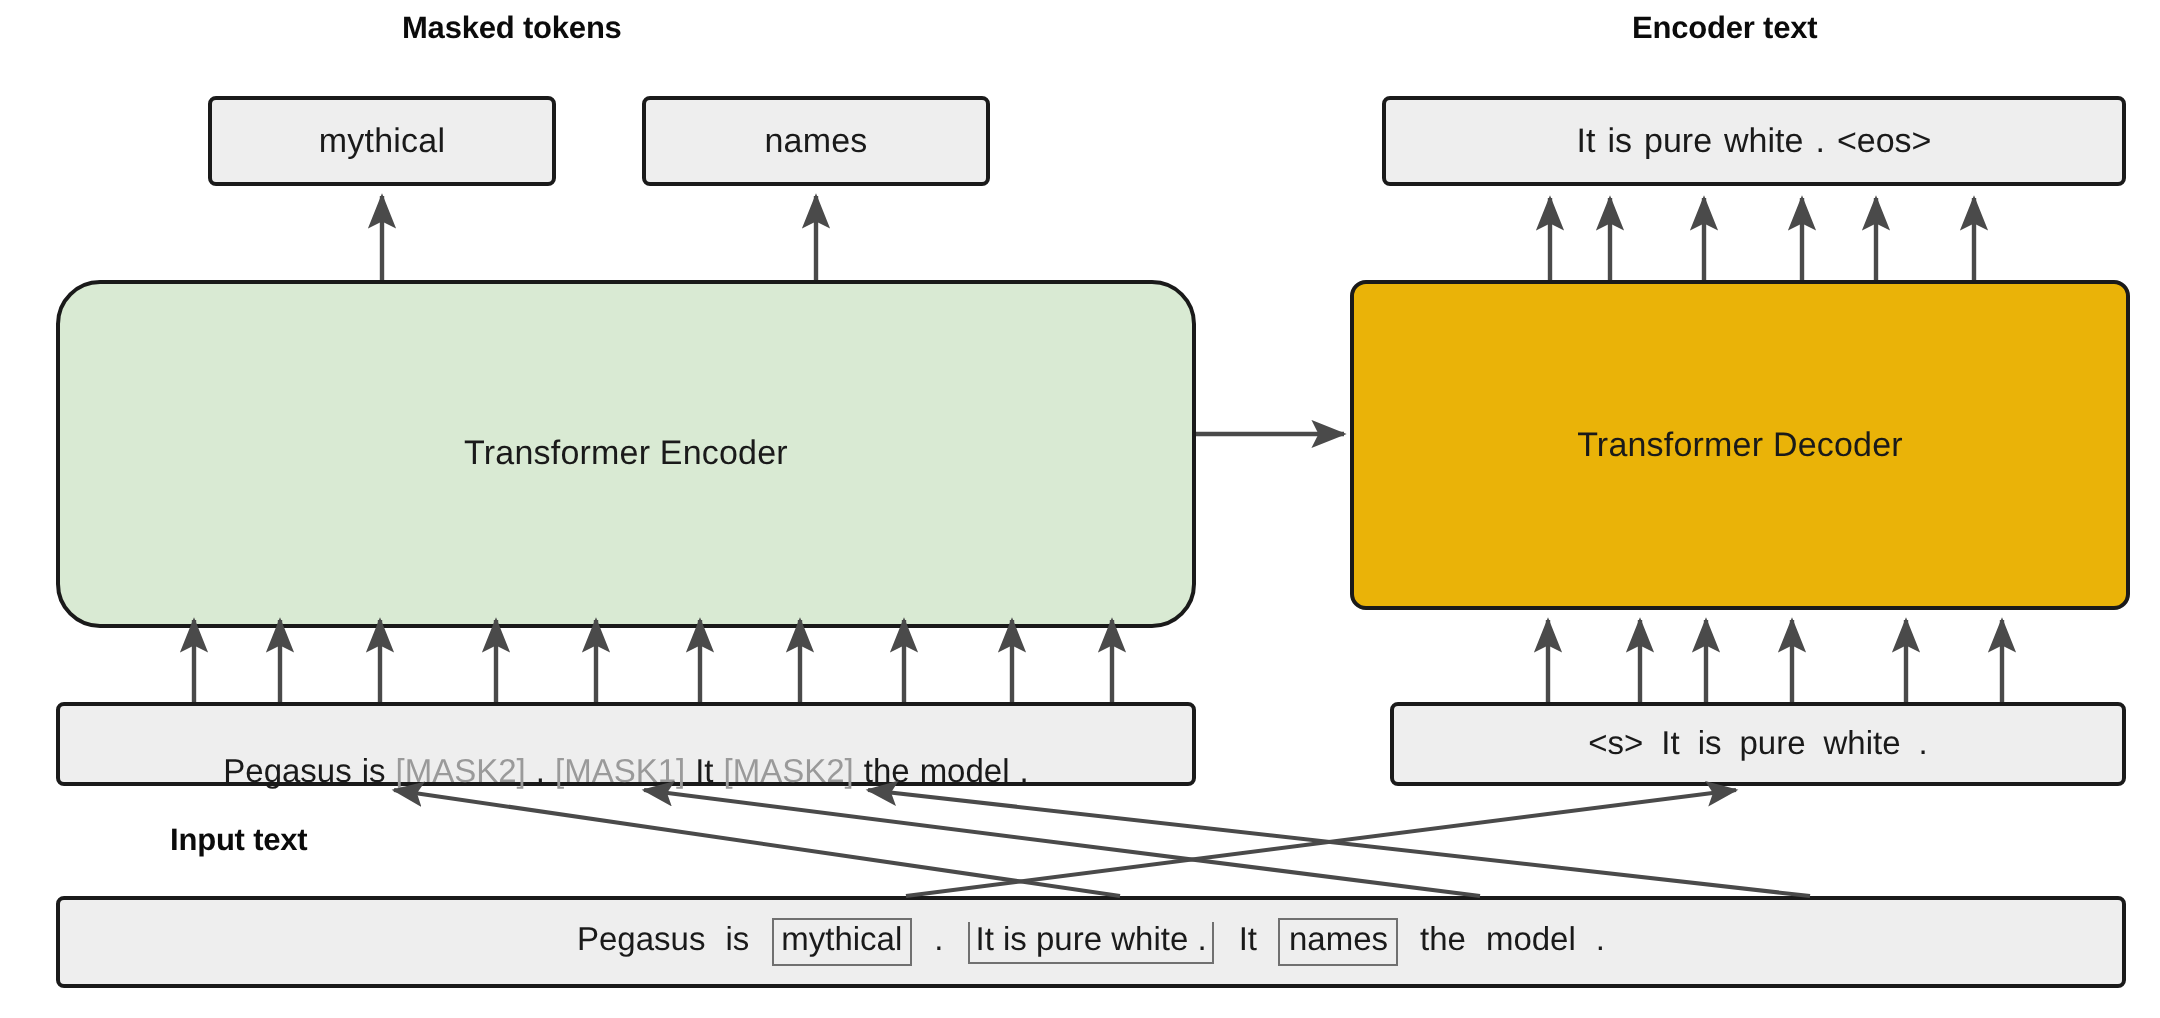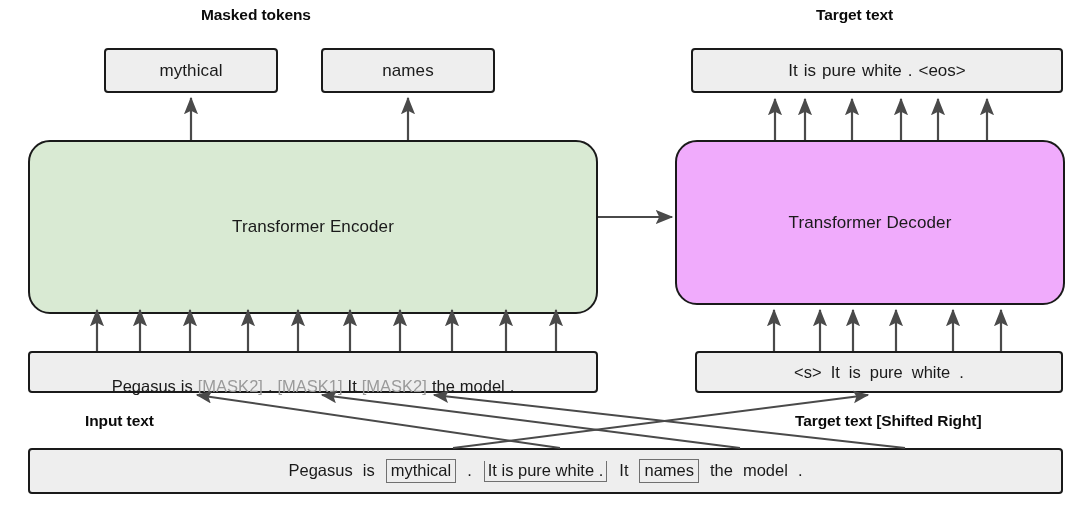--- a/index.html
+++ b/index.html
@@ -30,21 +30,21 @@
     display: flex;
     align-items: center;
     justify-content: center;
     border: 2.5px solid #1a1a1a;
     border-radius: 4px;
     background: #eeeeee;
     color: #1a1a1a;
   }
   .node.grey  { background: #eeeeee; }
   .node.green { background: #d9ead3; border-radius: 22px; }
-  .node.blue  { background: #f0abfc; border-radius: 22px; }
+  .node.blue  { background: #eab308; border-radius: 8px; }
 
   .blocklabel {
     font-size: 17px;
     letter-spacing: .1px;
     white-space: nowrap;
   }
 
   
   .caption {
     position: absolute;
@@ -87,25 +87,24 @@
   #shifted-box .tokline     { gap: 9px; font-size: 16.5px; }
   #source-text-box .tokline { gap: 10px; font-size: 16.5px; }
 </style>
 </head>
 <body>
 
 <div id="canvas">
 
   <div class="caption" id="cap-masked" style="left:201px; top:6px;">Masked tokens</div>
 
-  <div class="caption" id="cap-target" style="left:816px; top:6px;">Target text</div>
+  <div class="caption" id="cap-target" style="left:816px; top:6px;">Encoder text</div>
 
   <div class="caption" id="cap-input" style="left:85px; top:412px;">Input text</div>
 
-  <div class="caption" id="cap-shifted" style="left:795px; top:412px;">Target text  [Shifted Right]</div>
 
   <div class="node grey" id="masked-token-1" style="left:104px; top:48px; width:174px; height:45px;">
     <span class="blocklabel">mythical</span>
   </div>
 
   <div class="node grey" id="masked-token-2" style="left:321px; top:48px; width:174px; height:45px;">
     <span class="blocklabel">names</span>
   </div>
 
   <div class="node grey" id="target-text-box" style="left:691px; top:48px; width:372px; height:45px;">

